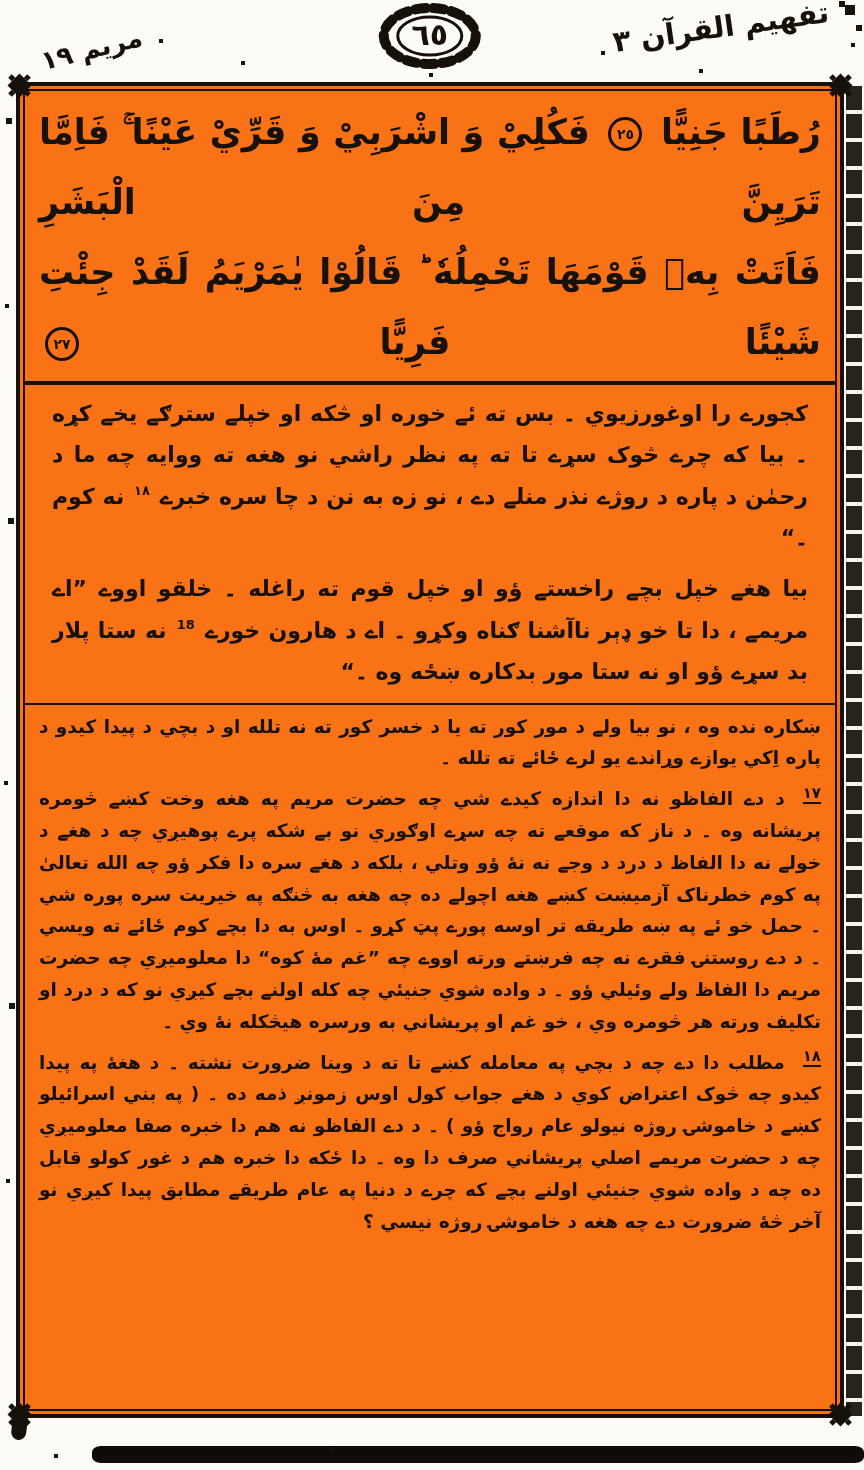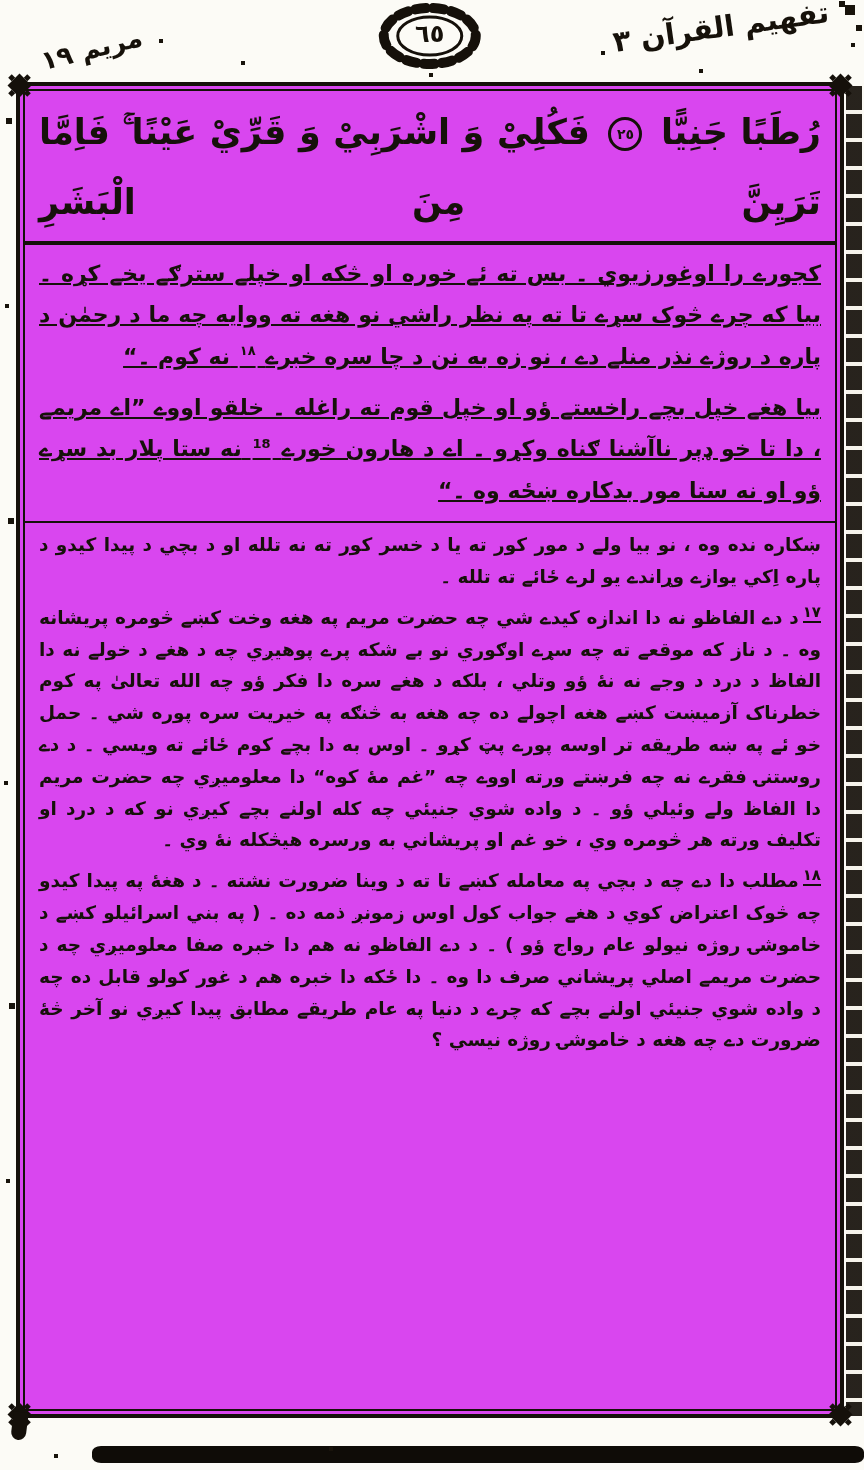--- a/index.html
+++ b/index.html
@@ -18,26 +18,26 @@
   .hdr-surah{
     position:absolute;top:34px;left:40px;
     font-size:26px;font-weight:bold;transform:rotate(-14deg);
   }
   .medallion{
     position:absolute;top:0px;left:50%;transform:translateX(-52%);
     width:112px;height:72px;
   }
   .medallion .num{
     position:absolute;inset:0;display:flex;align-items:center;justify-content:center;
-    font-size:24px;font-weight:bold;padding-bottom:4px;
+    font-size:30px;font-weight:bold;padding-bottom:4px;
   }
   
   .frame{
     position:absolute;left:16px;top:82px;width:828px;height:1336px;
-    border:4px solid #15100a;box-sizing:border-box;background:#d946ef;
+    border:4px solid #15100a;box-sizing:border-box;background:#f97316;
   }
   .frame-inner{
     position:absolute;top:3px;left:3px;right:3px;bottom:3px;
     border:2px solid #15100a;box-sizing:border-box;
     padding:4px 14px 2px;overflow:hidden;
   }
   .corner{
     position:absolute;width:17px;height:17px;background:#15100a;
     transform:rotate(45deg);
     box-shadow:11px 0 0 -6px #15100a,-11px 0 0 -6px #15100a,0 11px 0 -6px #15100a,0 -11px 0 -6px #15100a;
@@ -78,34 +78,34 @@
     width:34px;height:34px;border:3px solid #15100a;border-radius:50%;
     font-size:14px;font-weight:bold;vertical-align:middle;margin:0 6px;
     line-height:1;box-sizing:border-box;
   }
   
   .divider{margin:4px -14px;border-top:4px solid #15100a;}
   .divider.thin{border-top-width:2px;margin-top:6px;margin-bottom:6px;}
   
   .trans-p{
     font-size:22px;font-weight:bold;line-height:1.88;
-    text-align:justify;direction:rtl;margin:8px 0 10px;text-decoration:underline;
+    text-align:justify;direction:rtl;margin:8px 13px 10px;
   }
   .fn-sup{
     font-size:13px;vertical-align:super;font-weight:bold;
     padding:0 2px;line-height:0;
   }
   
   .comm-p{
     font-size:18.5px;font-weight:bold;line-height:1.72;
     text-align:justify;direction:rtl;margin:0 0 9px;
   }
   .comm-num{
     font-size:15px;vertical-align:super;line-height:0;
-    font-weight:bold;margin-left:4px;border-bottom:2px solid #15100a;
+    font-weight:bold;margin-left:18px;border-bottom:2px solid #15100a;
   }
 </style>
 </head>
 <body>
 
 <div class="hdr-title">تفهيم القرآن ۳</div>
 
 <div class="medallion">
   <svg width="112" height="72" viewBox="0 0 112 72">
     <ellipse cx="56" cy="36" rx="46" ry="28" fill="none" stroke="#15100a" stroke-width="10" stroke-dasharray="11 7" stroke-linecap="round"></ellipse>
@@ -118,20 +118,21 @@
 
 <div class="frame">
   <div class="corner tl"></div>
   <div class="corner tr"></div>
   <div class="corner bl"></div>
   <div class="corner br"></div>
 
   <div class="frame-inner">
     <div class="quran" id="quran-block">
         <div class="quran-line"><span>رُطَبًا جَنِيًّا</span> <span class="verse-badge">٢٥</span> <span>فَكُلِيْ وَ اشْرَبِيْ وَ قَرِّيْ عَيْنًا ۚ فَاِمَّا تَرَيِنَّ مِنَ الْبَشَرِ</span> </div>
+        <div class="quran-line"><span>فَاَتَتْ بِهٖ قَوْمَهَا تَحْمِلُهٗ ؕ قَالُوْا يٰمَرْيَمُ لَقَدْ جِئْتِ شَيْئًا فَرِيًّا</span> <span class="verse-badge">٢٧</span> </div>
       </div>
     <div class="divider"></div>
     <div id="translation-block">
         <p class="trans-p"><span>کجورے را اوغورزيوي ۔ بس ته ئے خوره او څکه او خپلے سترګے يخے کړه ۔ بيا که چرے څوک سړے تا ته په نظر راشي نو هغه ته ووايه چه ما د رحمٰن د پاره د روژے نذر منلے دے ، نو زه به نن د چا سره خبرے</span> <sup class="fn-sup">۱۸</sup> <span>نه کوم ۔“</span> </p>
         <p class="trans-p"><span>بيا هغے خپل بچے راخستے ؤو او خپل قوم ته راغله ۔ خلقو اووے ”اے مريمے ، دا تا خو ډېر ناآشنا ګناه وکړو ۔ اے د هارون خورے</span> <sup class="fn-sup">18</sup> <span>نه ستا پلار بد سړے ؤو او نه ستا مور بدکاره ښځه وه ۔“</span> </p>
       </div>
     <div class="divider thin"></div>
     <div id="commentary-block">
         <p class="comm-p"><span>ښکاره نده وه ، نو بيا ولے د مور کور ته يا د خسر کور ته نه تلله او د بچي د پيدا کيدو د پاره اِکي يوازے وړاندے يو لرے ځائے ته تلله ۔</span></p>
         <p class="comm-p"><span class="comm-num">۱۷</span><span>د دے الفاظو نه دا اندازه کيدے شي چه حضرت مريم په هغه وخت کښے څومره پريشانه وه ۔ د ناز که موقعے ته چه سړے اوګوري نو بے شکه پرے پوهيږي چه د هغے د خولے نه دا الفاظ د درد د وجے نه نۀ ؤو وتلي ، بلکه د هغے سره دا فکر ؤو چه الله تعالیٰ په کوم خطرناک آزميښت کښے هغه اچولے ده چه هغه به څنګه په خيريت سره پوره شي ۔ حمل خو ئے په ښه طريقه تر اوسه پورے پټ کړو ۔ اوس به دا بچے کوم ځائے ته ويسي ۔ د دے روستنۍ فقرے نه چه فرښتے ورته اووے چه ”غم مۀ کوه“ دا معلوميږي چه حضرت مريم دا الفاظ ولے وئيلي ؤو ۔ د واده شوي جنيئي چه کله اولنے بچے کيږي نو که د درد او تکليف ورته هر څومره وي ، خو غم او پريشاني به ورسره هيڅکله نۀ وي ۔</span></p>

